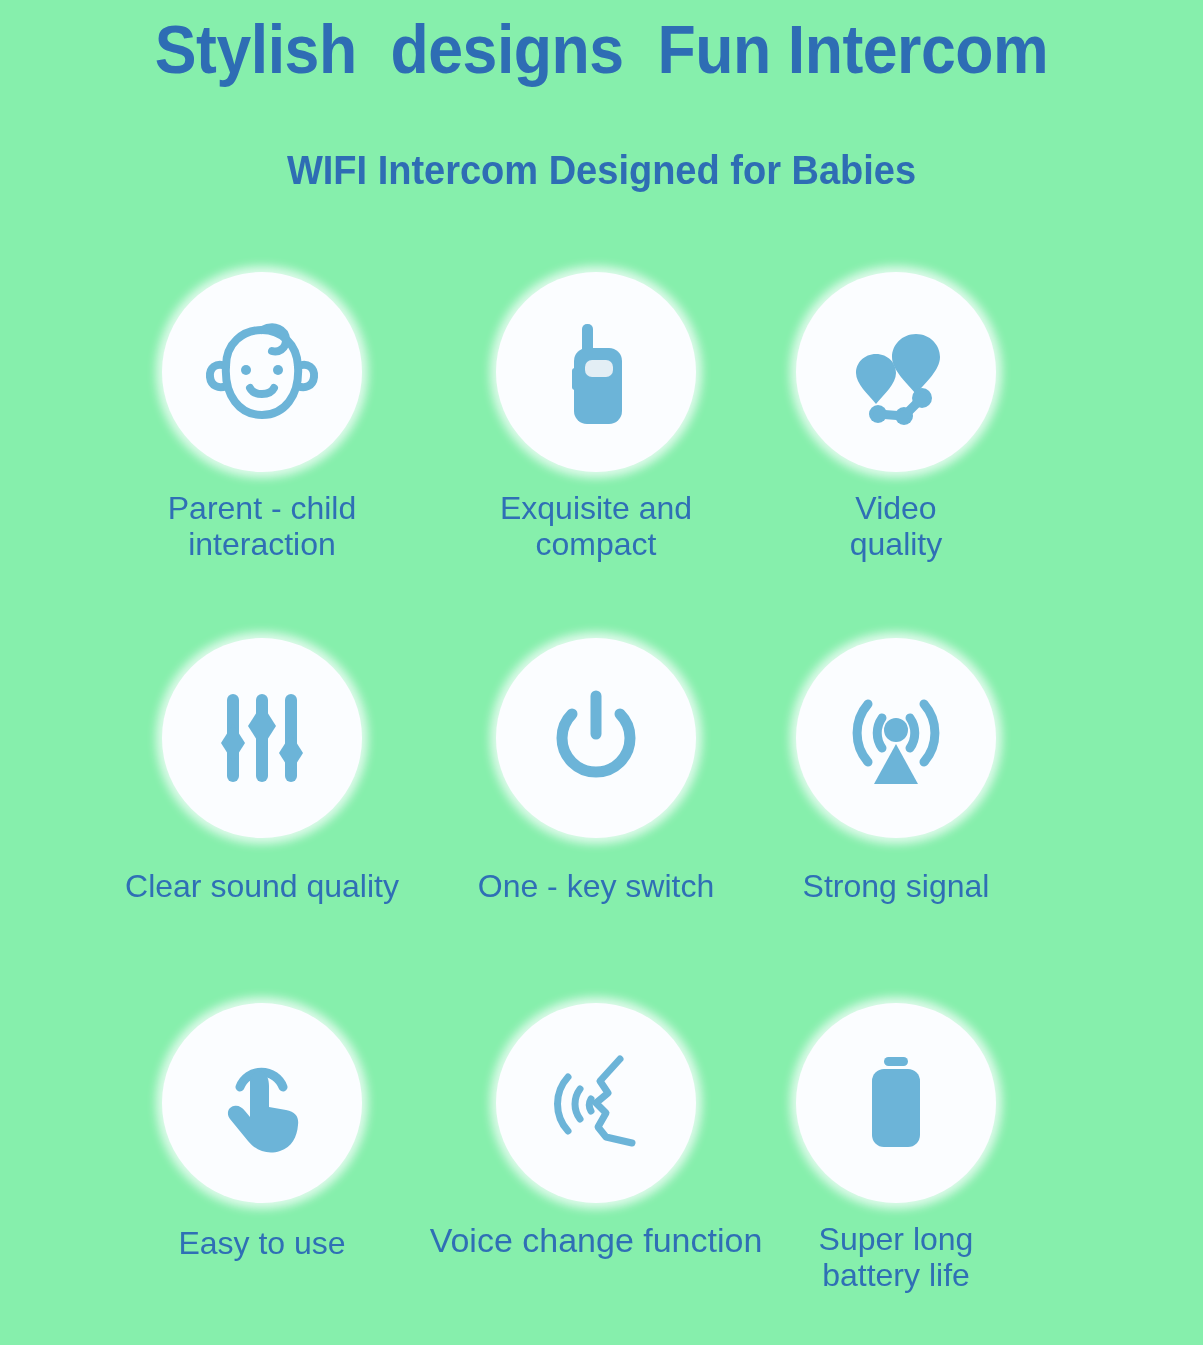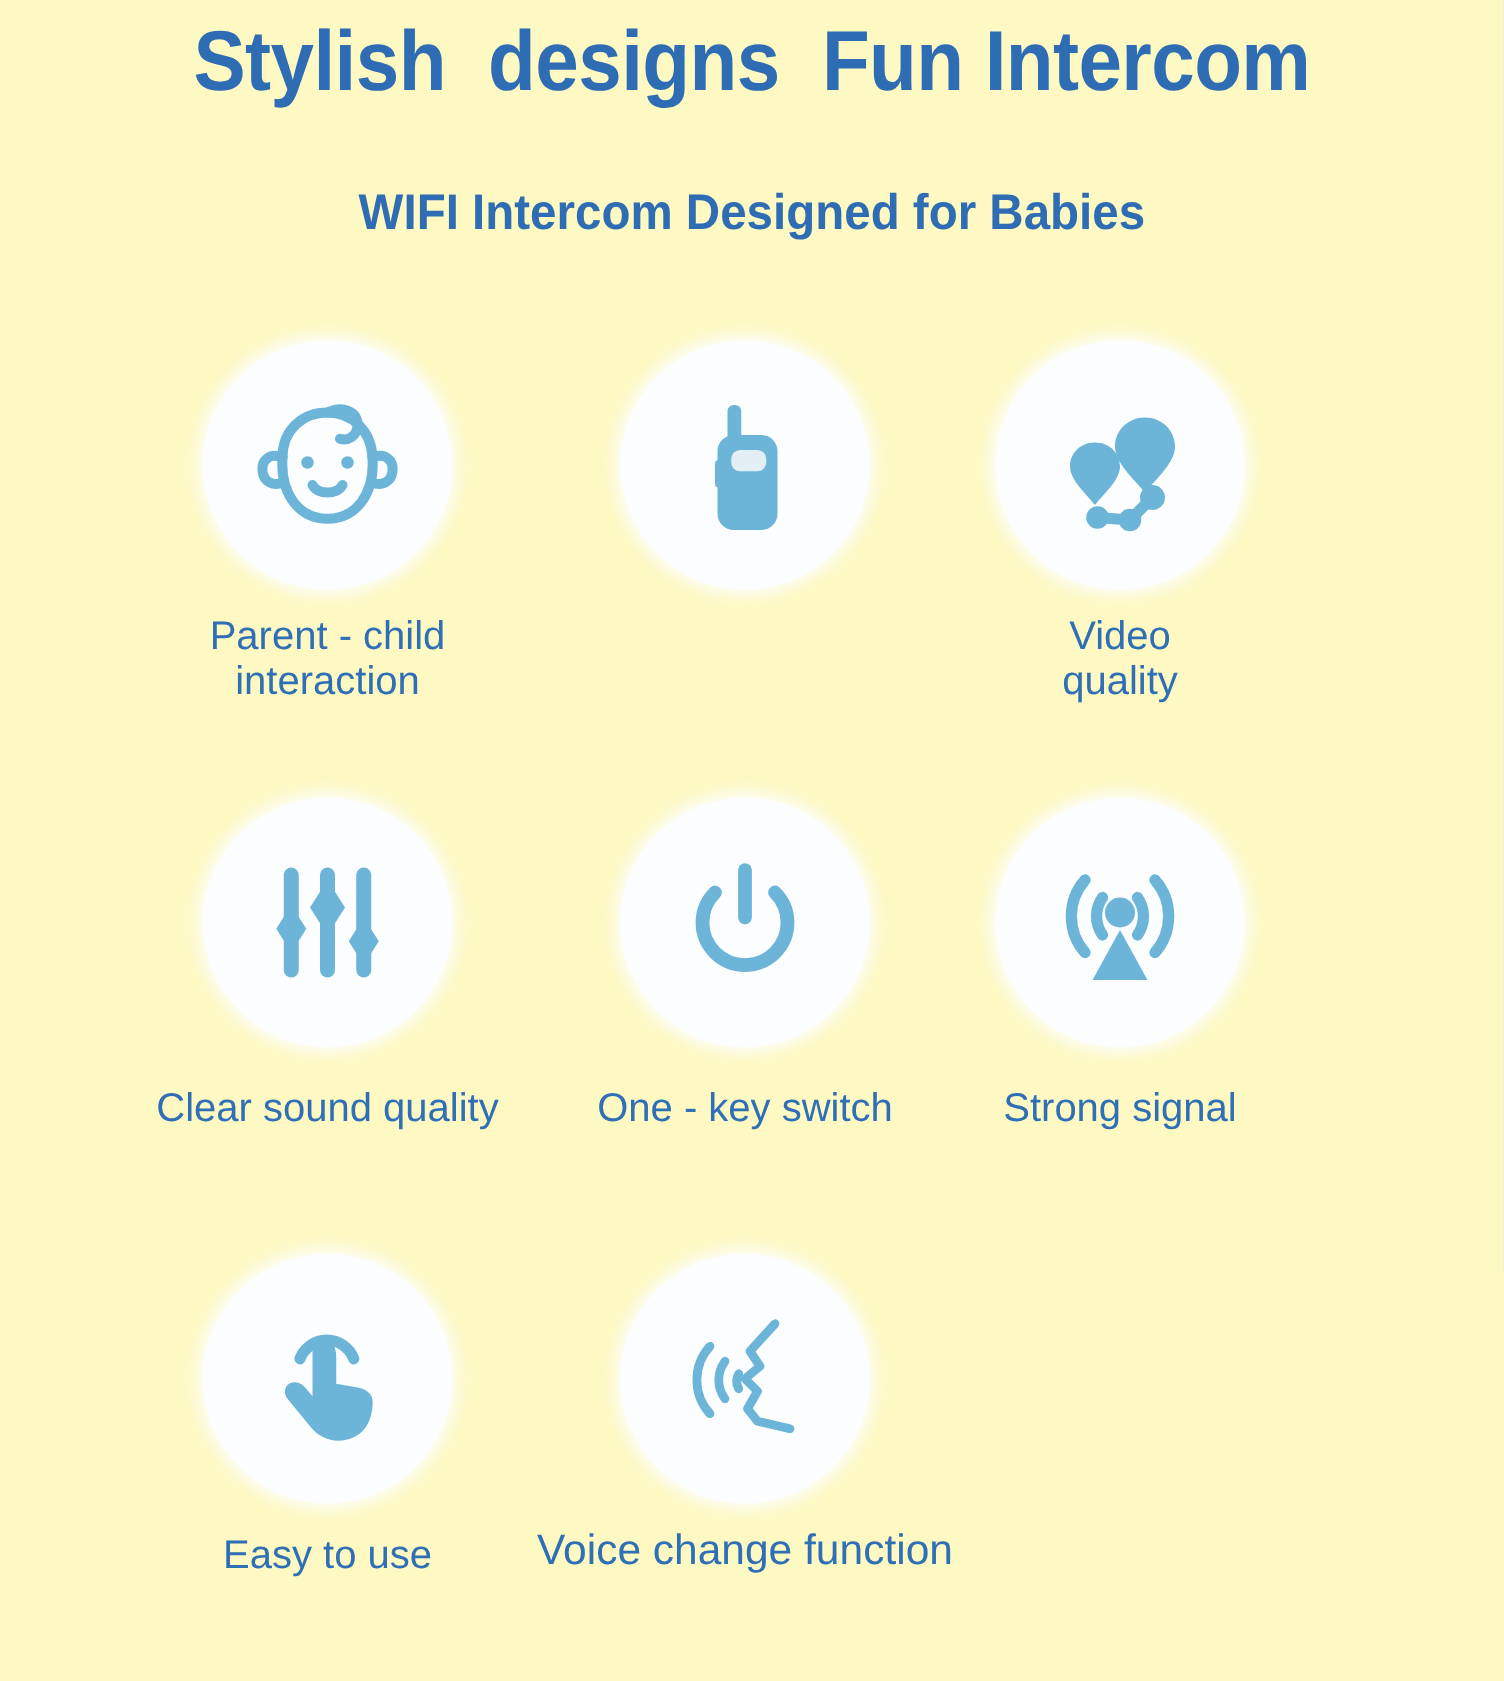--- a/index.html
+++ b/index.html
@@ -12,21 +12,21 @@
     background: #d7e7f5;
     font-family: "Liberation Sans", sans-serif;
     overflow: hidden;
     position: relative;
   }
 
   .page {
     width: 1203px;
     height: 1345px;
     position: relative;
-    background: #fef9c3;
+    background: #86efac;
   }
 
   
   .title {
     position: absolute;
     top: 14px;
     left: 0;
     width: 1203px;
     text-align: center;
     color: #2e6db4;
@@ -129,20 +129,22 @@
 
     <div class="cell c1 row0">
       <div class="badge">
         <svg width="124" height="124" viewBox="0 0 124 124">
           <rect x="48" y="14" width="11" height="40" rx="5" fill="#6cb4d8"></rect>
           <rect x="40" y="38" width="48" height="76" rx="13" fill="#6cb4d8"></rect>
           <rect x="38" y="58" width="6" height="22" rx="3" fill="#6cb4d8"></rect>
           <rect x="51" y="50" width="28" height="17" rx="7" fill="#e3eef5"></rect>
         </svg>
       </div>
+      <div class="caption">Exquisite and
+compact</div>
     </div>
 
     <div class="cell c2 row0">
       <div class="badge">
         <svg width="124" height="124" viewBox="0 0 124 124">
           <g fill="#6cb4d8">
             <path d="M42 44 C54 44 62 53 62 63 C62 74 50 84 42 94 C34 84 22 74 22 63 C22 53 30 44 42 44 Z"></path>
             <path d="M82 24 C96 24 106 35 106 47 C106 60 92 72 82 84 C72 72 58 60 58 47 C58 35 68 24 82 24 Z"></path>
             <circle cx="44" cy="104" r="9"></circle>
             <circle cx="70" cy="106" r="9"></circle>
@@ -218,15 +220,25 @@
             <path d="M86 18 L66 40 L74 52 L62 62 L72 72 L64 86 L72 96 L98 102"></path>
             <path d="M34 36 A40 40 0 0 0 34 90"></path>
             <path d="M46 48 A25 25 0 0 0 46 78"></path>
             <path d="M57 58 A12 12 0 0 0 57 70"></path>
           </g>
         </svg>
       </div>
       <div class="caption small">Voice change function</div>
     </div>
 
+    <div class="cell c2 row2">
+      <div class="badge">
+        <svg width="124" height="124" viewBox="0 0 124 124">
+          <rect x="50" y="16" width="24" height="9" rx="4.5" fill="#6cb4d8"></rect>
+          <rect x="38" y="28" width="48" height="78" rx="12" fill="#6cb4d8"></rect>
+        </svg>
+      </div>
+      <div class="caption">Super long
+battery life</div>
+    </div>
 
   </div>
 </div>
 
 </body></html>

